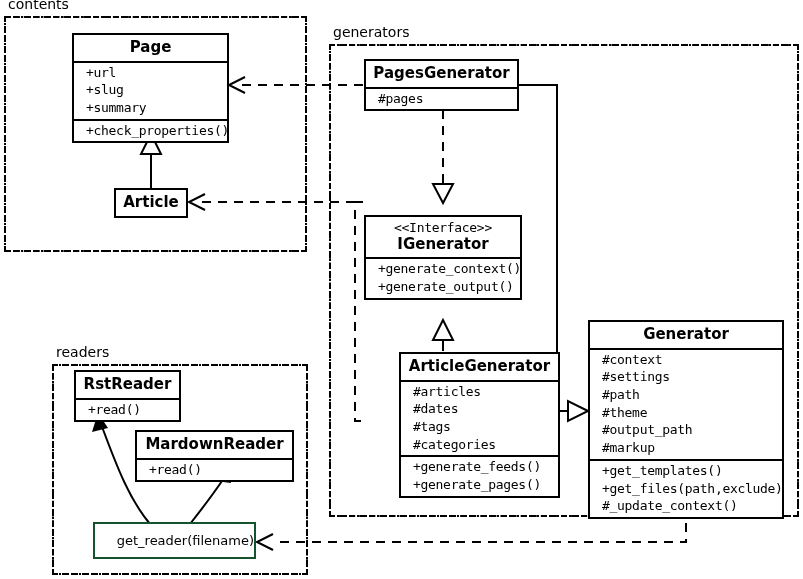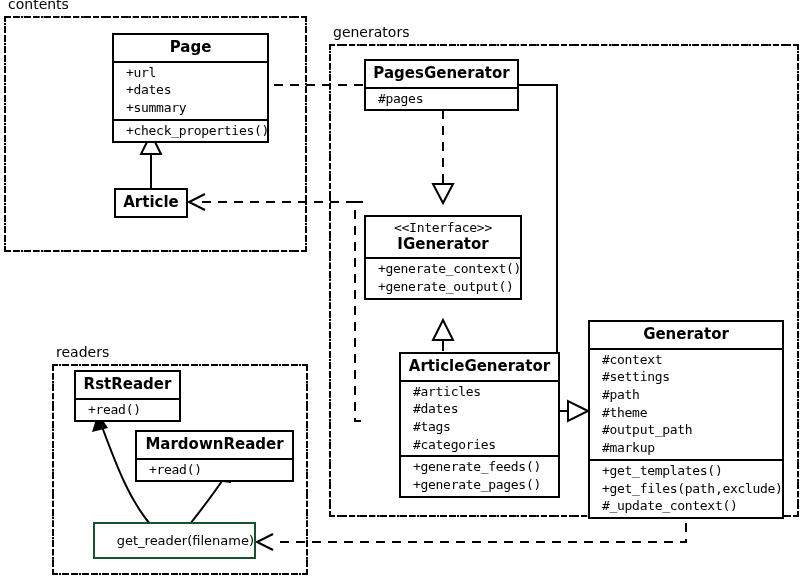--- a/index.html
+++ b/index.html
@@ -186,25 +186,25 @@
 
      RstReader (curved) --&gt;
     <path class="solid-line" d="M 150,524 C 130,500 118,470 101,424"></path>
     <polygon fill="#000" points="98,413 92,432 108,428"></polygon>
 
      MardownReader (curved) --&gt;
     <path class="solid-line" d="M 190,524 C 205,505 212,496 224,478"></path>
     <polygon fill="#000" points="229,468 215,481 231,483"></polygon>
   </svg>
 
-  <div class="uml-class" style="left:72px; top:33px; width:157px;margin-left:40px;">
+  <div class="uml-class" style="left:72px; top:33px; width:157px;">
     <div class="uml-name">Page</div>
     <div class="uml-compartment uml-sep">
       <div>+url</div>
-      <div>+dates</div>
+      <div>+slug</div>
       <div>+summary</div>
     </div>
     <div class="uml-compartment uml-sep">
       <div>+check_properties()</div>
     </div>
   </div>
 
   <div class="uml-class" style="left:114px; top:188px; width:74px;">
     <div class="uml-name">Article</div>
   </div>

